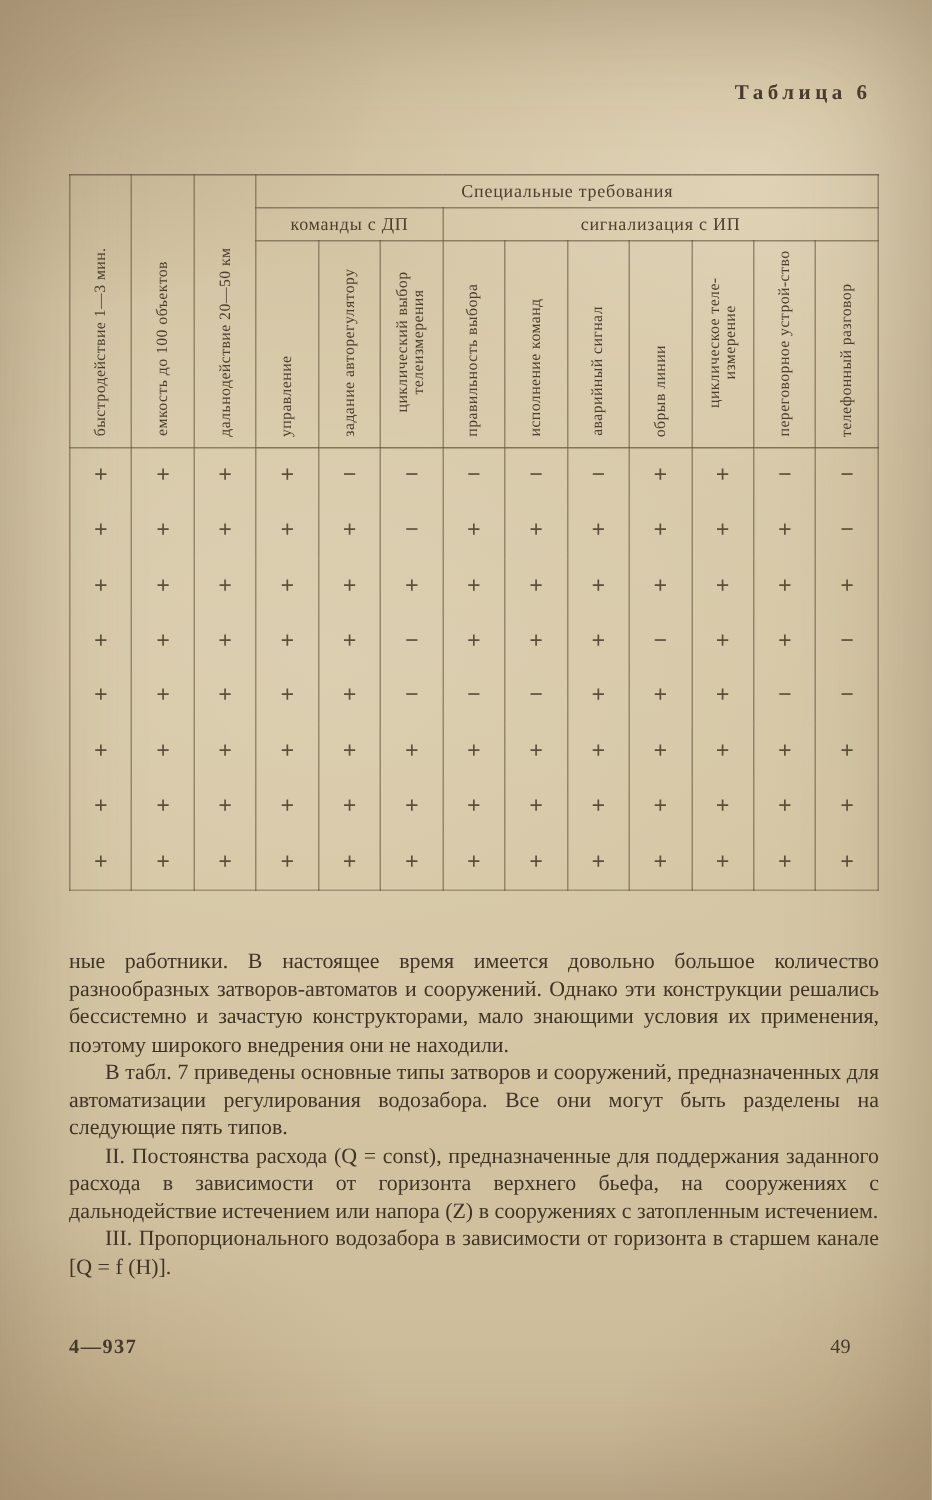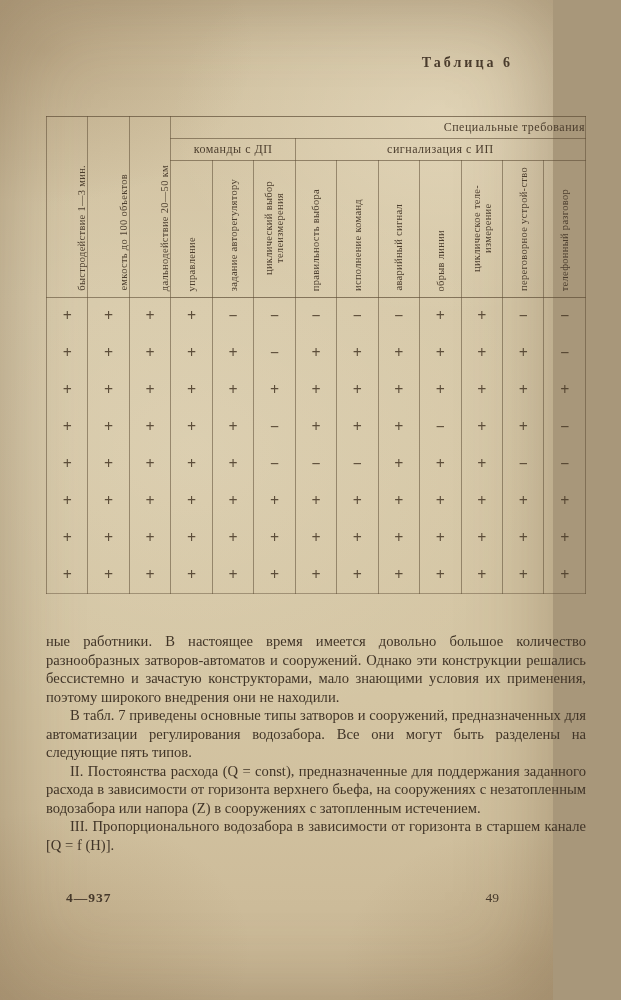--- a/index.html
+++ b/index.html
@@ -4,21 +4,21 @@
 <style>
   html,body{margin:0;padding:0;}
   body{
     width:621px;height:1000px;
     background:#a8977a;
     font-family:"Liberation Serif","DejaVu Serif",serif;
     overflow:hidden;
   }
   .page{
     position:relative;
-    width:553px;height:1000px;
+    width:621px;height:1000px;
     background-color:#d2c3a2;
     background-image:
       radial-gradient(ellipse 420px 300px at 80% 12%, rgba(255,247,225,0.30), transparent 65%),
       radial-gradient(ellipse 520px 420px at 35% 45%, rgba(255,250,235,0.14), transparent 70%),
       radial-gradient(ellipse 300px 220px at 8% 5%, rgba(120,90,55,0.22), transparent 70%),
       radial-gradient(ellipse 280px 200px at 10% 95%, rgba(130,100,60,0.20), transparent 70%),
       radial-gradient(ellipse 260px 190px at 95% 96%, rgba(130,100,60,0.18), transparent 70%),
       linear-gradient(180deg,#cfbf9e,#d7c9a9 30%,#d4c5a3 70%,#cab896);
     box-shadow:inset 0 0 90px rgba(80,55,30,0.35);
     color:#46392b;
@@ -38,21 +38,21 @@
     position:absolute;top:116px;left:46px;
     width:540px;height:478px;
     border-collapse:collapse;table-layout:fixed;
     font-size:11px;color:#4c3e2e;
   }
   table.req th,table.req td{
     border-left:1px solid rgba(95,78,55,0.55);
     border-right:1px solid rgba(95,78,55,0.55);
     padding:0;
   }
-  table.req tr.hdr1 th{border-top:1px solid rgba(95,78,55,0.7);border-bottom:1px solid rgba(95,78,55,0.6);text-align:right;}
+  table.req tr.hdr1 th{border-top:1px solid rgba(95,78,55,0.7);border-bottom:1px solid rgba(95,78,55,0.6);}
   table.req tr.hdr2 th{border-bottom:1px solid rgba(95,78,55,0.6);}
   table.req tr.hdr3 th{border-bottom:1px solid rgba(95,78,55,0.7);}
   th.span-h{font-weight:normal;font-size:12px;height:21px;letter-spacing:0.5px;}
   th.vert{vertical-align:bottom;font-weight:normal;height:134px;}
   th.vert3{vertical-align:bottom;font-weight:normal;border-top:1px solid rgba(95,78,55,0.7);}
   .vtext{
     display:inline-block;
     writing-mode:vertical-rl;
     transform:rotate(180deg);
     max-height:128px;
@@ -73,21 +73,21 @@
     position:absolute;top:600px;left:46px;width:540px;
     font-size:14.6px;line-height:1.27;text-align:justify;
     color:#403427;
     margin-top:32px;
   }
   .bodytext p{margin:0;}
   .bodytext p.indent{text-indent:24px;}
 
   .footer-left{
     position:absolute;left:46px;top:890px;
-    font-size:13.5px;font-weight:bold;letter-spacing:1px;color:#46392b;margin-left:20px;
+    font-size:13.5px;font-weight:bold;letter-spacing:1px;color:#46392b;
   }
   .footer-right{
     position:absolute;right:54px;top:890px;
     font-size:13.5px;color:#46392b;margin-left:44px;
   }
 </style>
 </head>
 <body>
 
 <div class="page">
@@ -239,20 +239,20 @@
           <td class="sym">+</td>
           <td class="sym">+</td>
           <td class="sym">+</td>
         </tr>
       </tbody>
   </table>
 
   <div class="bodytext">
     <p>ные работники. В настоящее время имеется довольно большое количество разнообразных затворов-автоматов и сооружений. Однако эти конструкции решались бессистемно и зачастую конструкторами, мало знающими условия их применения, поэтому широкого внедрения они не находили.</p>
     <p class="indent">В табл. 7 приведены основные типы затворов и сооружений, предназначенных для автоматизации регулирования водозабора. Все они могут быть разделены на следующие пять типов.</p>
-    <p class="indent">II. Постоянства расхода (Q = const), предназначенные для поддержания заданного расхода в зависимости от горизонта верхнего бьефа, на сооружениях с незатопленным водозабора или напора (Z) в сооружениях с затопленным истечением.</p>
+    <p class="indent">II. Постоянства расхода (Q = const), предназначенные для поддержания заданного расхода в зависимости от горизонта верхнего бьефа, на сооружениях с дальнодействие истечением или напора (Z) в сооружениях с затопленным истечением.</p>
     <p class="indent">III. Пропорционального водозабора в зависимости от горизонта в старшем канале [Q = f (H)].</p>
   </div>
 
   <div class="footer-left">4—937</div>
   <div class="footer-right">49</div>
 
 </div>
 
 </body></html>

